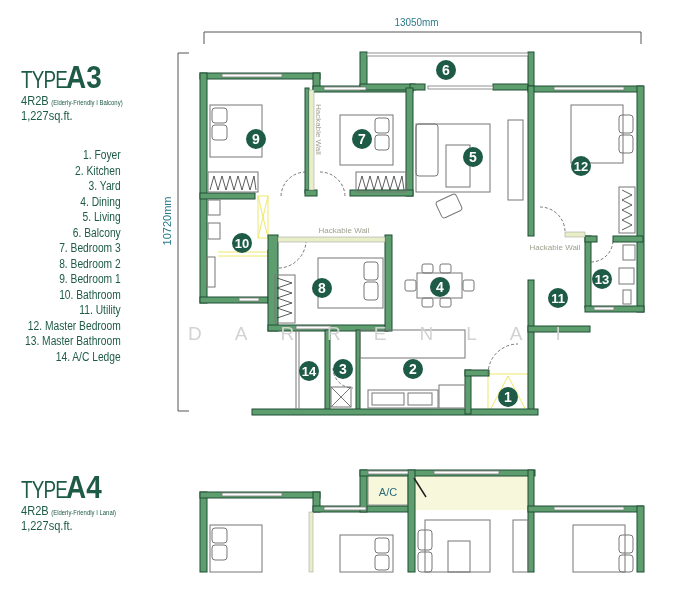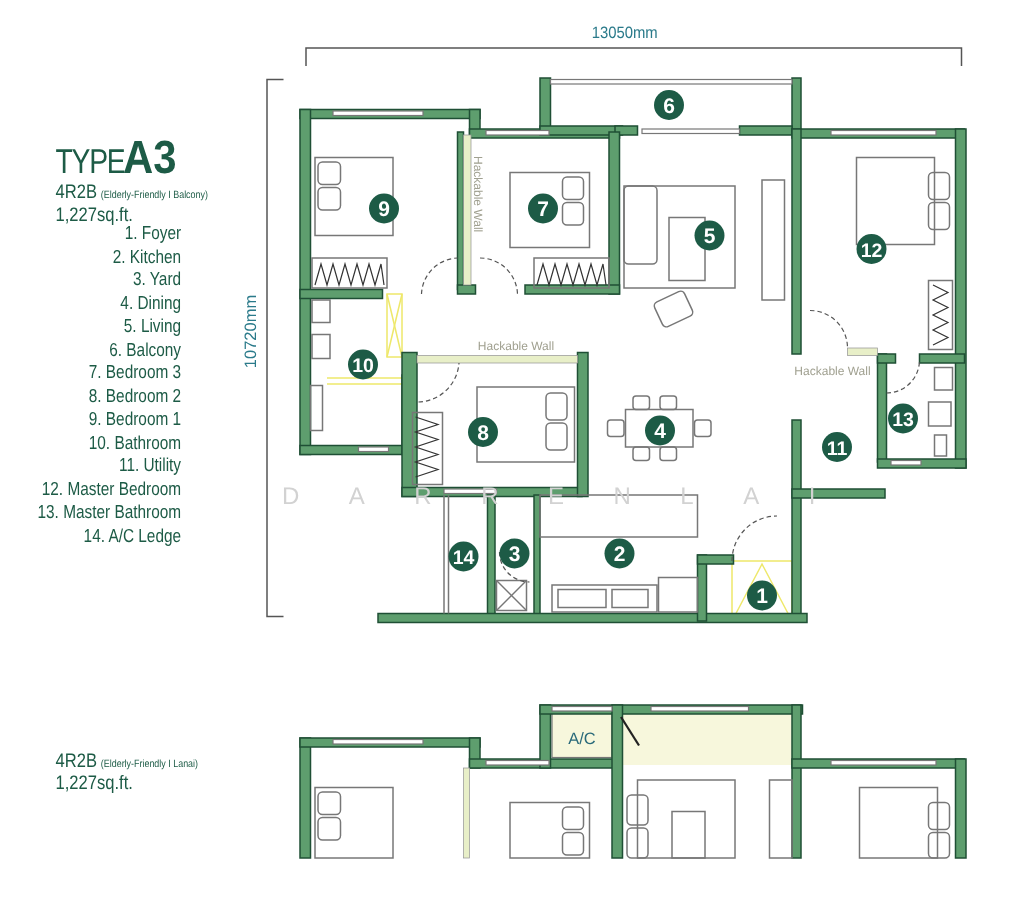--- a/index.html
+++ b/index.html
@@ -1,30 +1,30 @@
 <!DOCTYPE html>
 <html><head>
   <meta charset="utf-8">
   <style>
     html, body { margin: 0; padding: 0; background: #ffffff; }
     body { width: 682px; height: 600px; position: relative; overflow: hidden; font-family: "Liberation Sans", sans-serif; }
-    .type-block { position: absolute; left: 37px; color: #1d5b46; margin-top: 27px; }
+    .type-block { position: absolute; left: 21px; color: #1d5b46; }
     .type-title { font-family: "Liberation Sans", sans-serif; line-height: 1; white-space: nowrap; }
     .type-word { font-size: 23px; letter-spacing: -1px; transform: scaleX(0.82); transform-origin: left bottom; display: inline-block; color: #1d5b46; }
     .type-code { font-size: 31px; font-weight: bold; color: #1d5b46; margin-left: -16px; display: inline-block; transform: scaleX(0.9); transform-origin: left bottom; }
     .type-sub { font-size: 13px; margin-top: 0px; white-space: nowrap; transform: scaleX(0.85); transform-origin: left; color: #1d5b46; }
     .type-sub small { font-size: 7px; margin-left: 3px; }
     .type-area { font-size: 13px; white-space: nowrap; transform: scaleX(0.85); transform-origin: left; color: #1d5b46; }
     .legend { position: absolute; left: 25px; top: 148px; list-style: none; margin: 0; padding: 0; color: #1d5b46; font-size: 12.5px; line-height: 15.5px; text-align: right; }
     .legend li { white-space: nowrap; transform: scaleX(0.82); transform-origin: left; }
     .legend li.pad { padding-left: 4px; }
     .dim-v { position: absolute; left: 143px; top: 215px; transform: rotate(-90deg); transform-origin: center; color: #2a7a8a; font-size: 11px; white-space: nowrap; }
     .dim-h { position: absolute; left: 392px; top: 16px; color: #2a7a8a; font-size: 11px; white-space: nowrap; transform: scaleX(0.9); }
     svg.plan { position: absolute; left: 0; top: 0; }
-    .wm { position: absolute; top: 323px; left: 188px; font-size: 16px; letter-spacing: 33px; color: #d2d2d2; white-space: nowrap; }
+    .wm { position: absolute; top: 323px; left: 188px; font-size: 19px; letter-spacing: 33px; color: #d2d2d2; white-space: nowrap; }
   </style>
 </head>
 <body>
 
 <div class="type-block" style="top:62px;">
   <div class="type-title">
     <span class="type-word">TYPE</span>
     <span class="type-code">A3</span>
   </div>
   <div class="type-sub">
@@ -323,17 +323,21 @@
     <text x="555" y="250" text-anchor="middle">Hackable Wall</text>
     <text x="0" y="0" transform="translate(316 104) rotate(90)">Hackable Wall</text>
   </g>
 
   <text x="388" y="496" text-anchor="middle" font-family="Liberation Sans, sans-serif" font-size="11" fill="#2a6a7a">A/C</text>
 </svg>
 
 <div class="wm">DARRENLAI</div>
 
 <div class="type-block" style="top:472px;">
+  <div class="type-title">
+    <span class="type-word">TYPE</span>
+    <span class="type-code">A4</span>
+  </div>
   <div class="type-sub">
     <span>4R2B</span><small>(Elderly-Friendly I Lanai)</small>
   </div>
   <div class="type-area">1,227sq.ft.</div>
 </div>
 
 </body></html>

